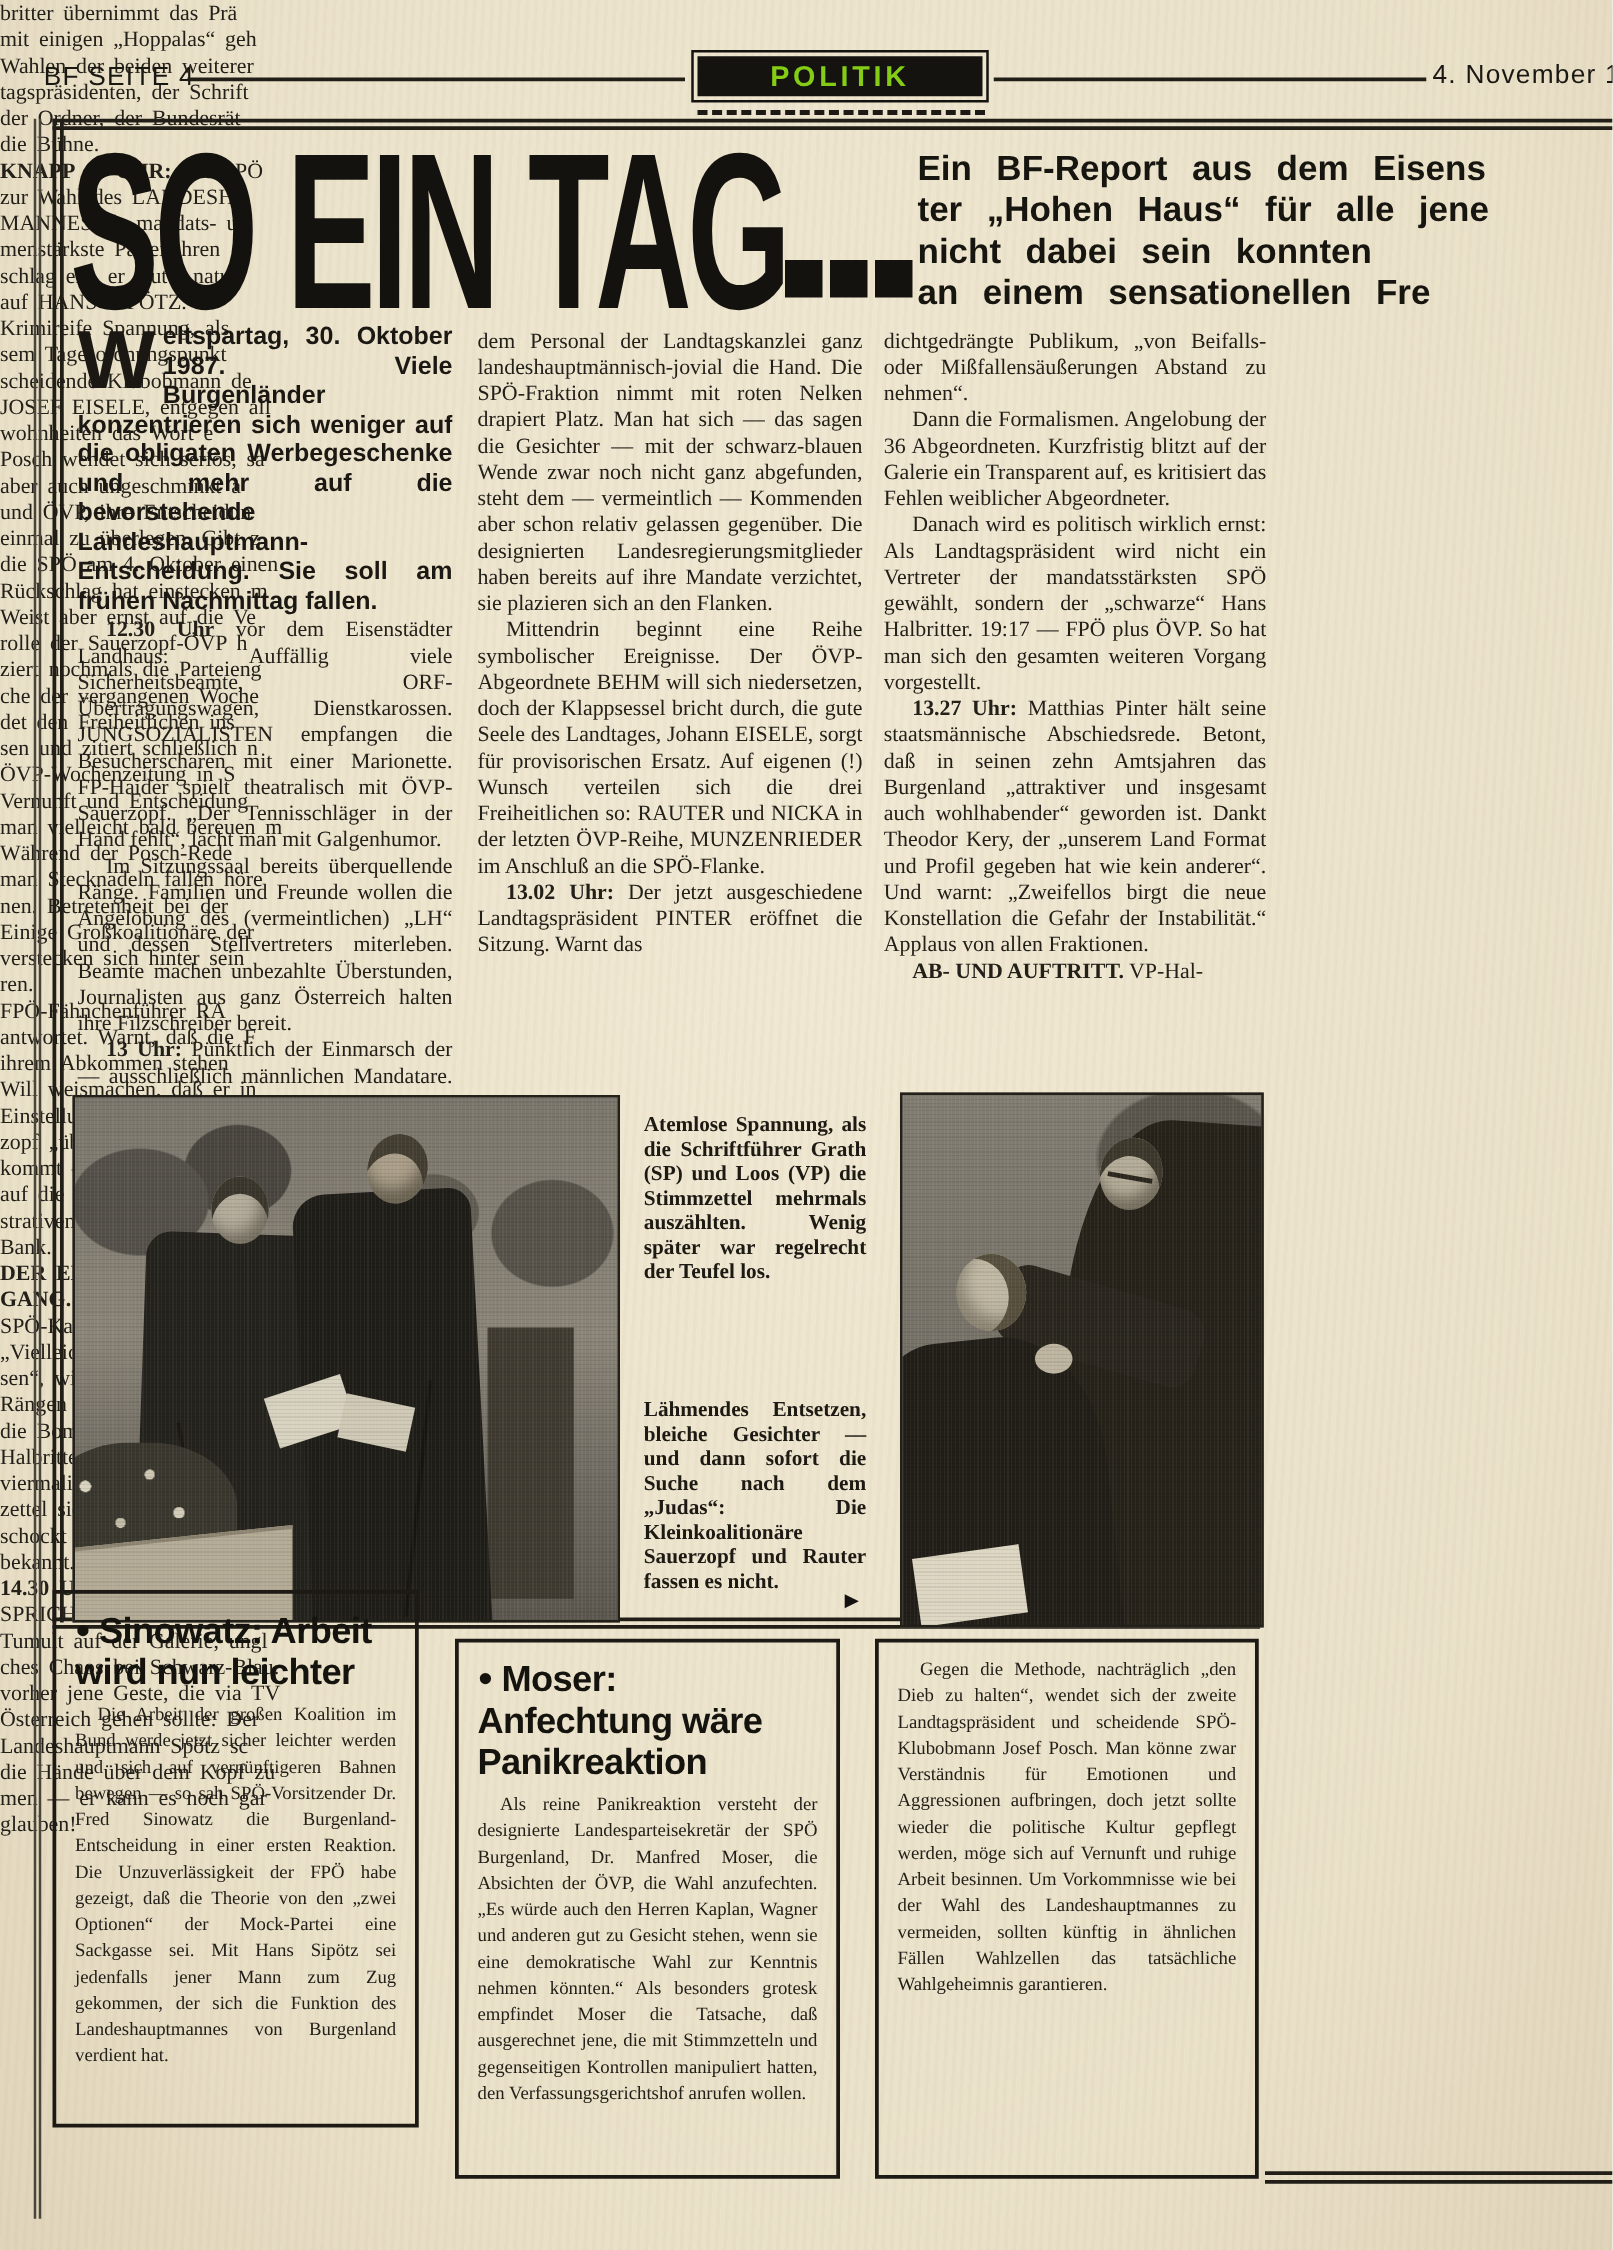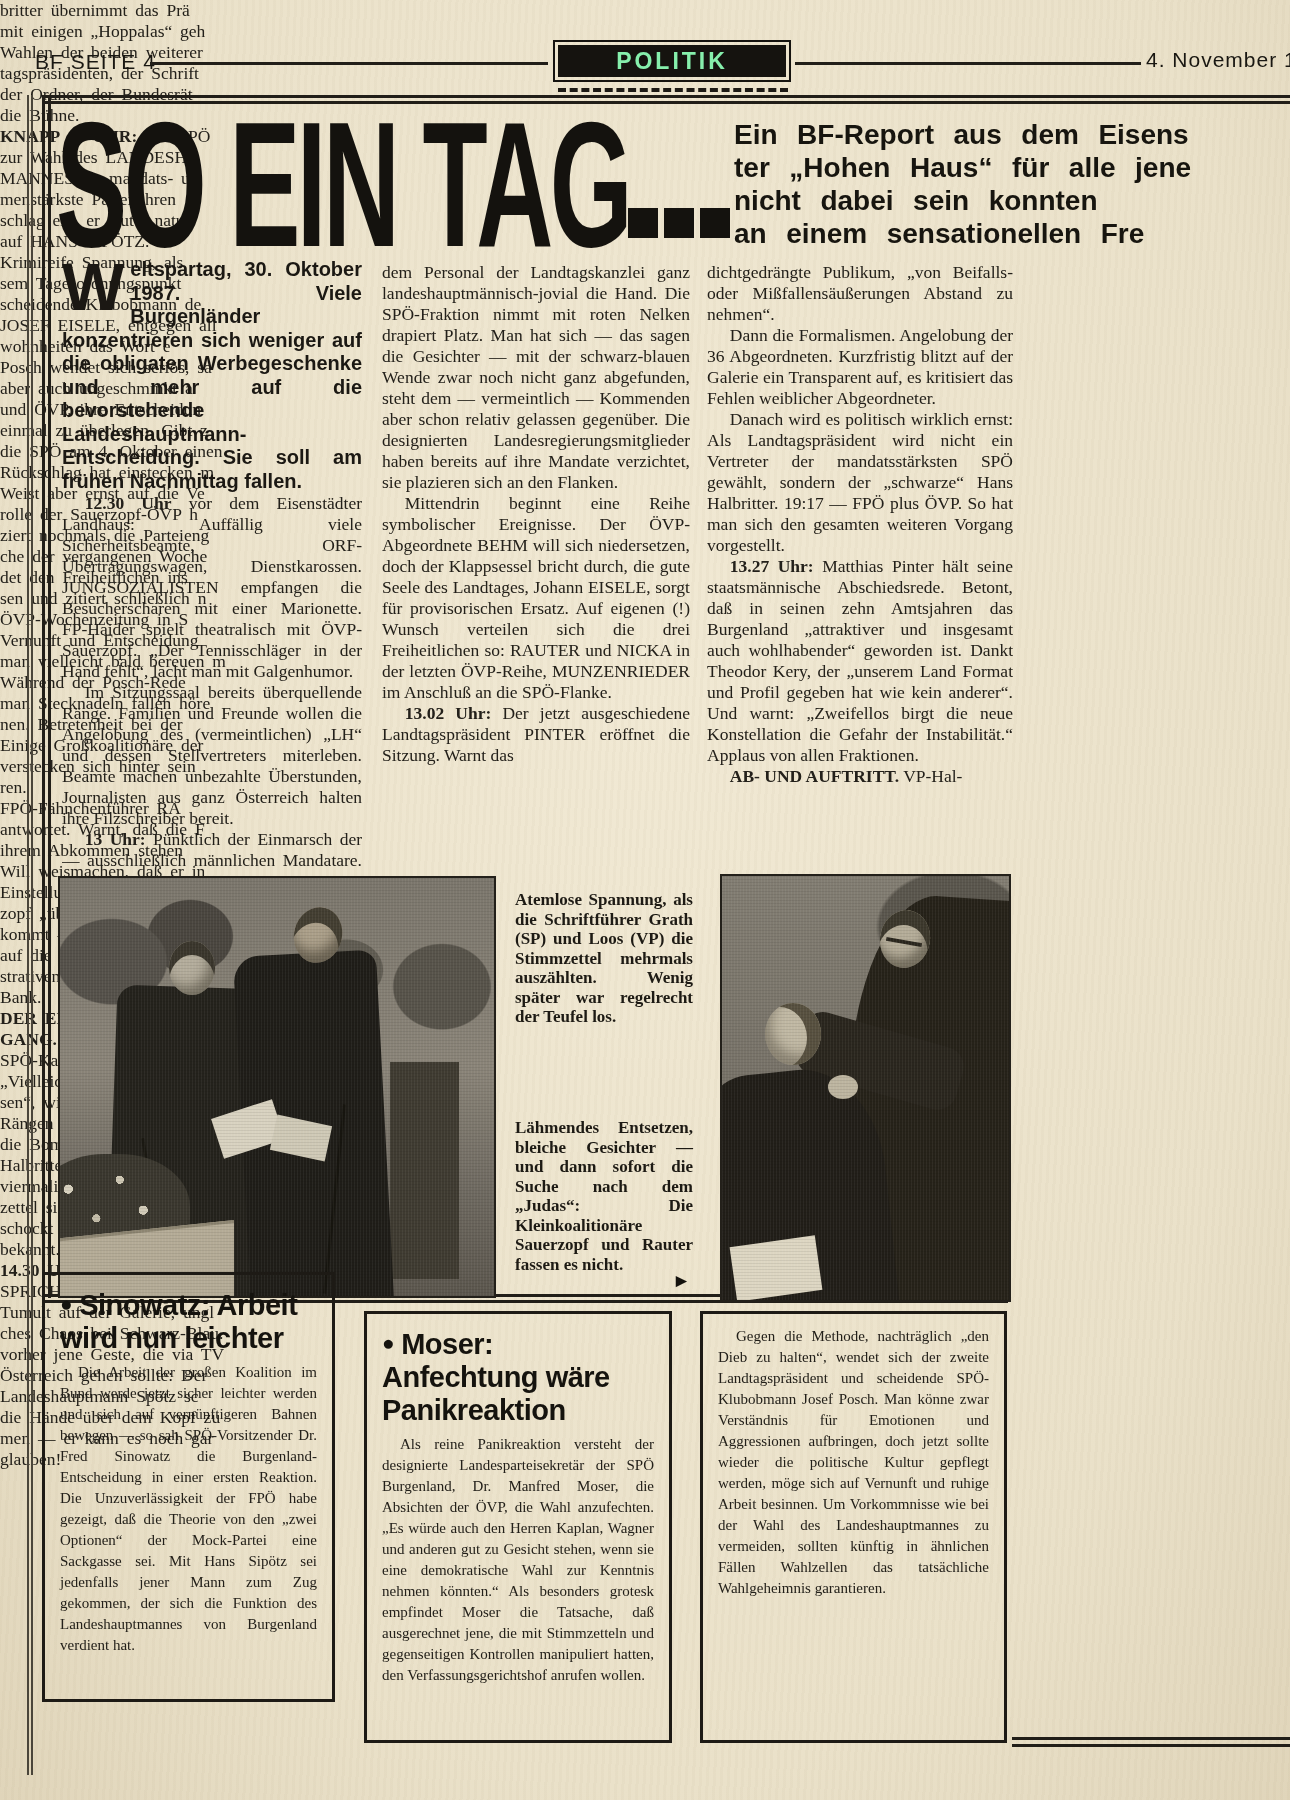--- a/index.html
+++ b/index.html
@@ -18,21 +18,21 @@
   #rule-left{left:42px;top:95px;height:1203px;border-left-width:9px;}
   #rule-main-bottom{left:42px;top:1294px;width:966px;border-top-width:9px;}
   #rule-col4-bottom{left:1012px;top:1737px;width:278px;border-top-width:10px;}
   
   .mast{position:absolute;font-family:"Liberation Sans",sans-serif;font-size:21px;letter-spacing:1px;white-space:nowrap;color:#191712;}
   #masthead-left{left:35px;top:50px;}
   #masthead-date{left:1146px;top:48px;}
   #rule-head-l{left:150px;top:62px;width:398px;}
   #rule-head-r{left:795px;top:62px;width:346px;}
   #section-badge{position:absolute;left:553px;top:40px;width:238px;height:42px;border:2px solid #15130f;padding:3px;box-sizing:border-box;}
-  #section-badge .inner{width:100%;height:100%;background:#15130f;color:#86efac;
+  #section-badge .inner{width:100%;height:100%;background:#15130f;color:#84cc16;
     font-family:"Liberation Sans",sans-serif;font-weight:bold;font-size:23px;letter-spacing:3px;
     display:flex;align-items:center;justify-content:center;}
   #badge-dashes{position:absolute;left:558px;top:88px;width:230px;border-top:4px dashed #1d1a15;}
   
   #headline{position:absolute;left:56px;top:96px;font-family:"Liberation Sans",sans-serif;
     font-weight:bold;font-size:178px;line-height:1;letter-spacing:-6px;white-space:nowrap;
     transform:scaleX(0.60);transform-origin:0 0;color:#14120e;}
   .hl-sq{position:absolute;width:30px;height:30px;background:#14120e;top:208px;}
   #standfirst{position:absolute;left:734px;top:118px;font-family:"Liberation Sans",sans-serif;
     font-weight:bold;font-size:28px;line-height:33px;white-space:nowrap;word-spacing:0.42em;color:#17150f;}

